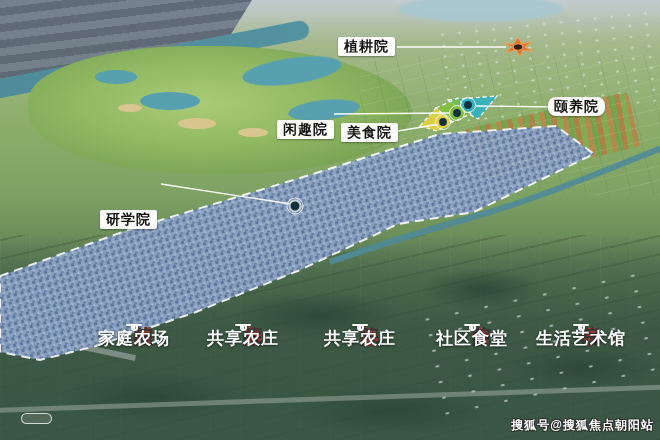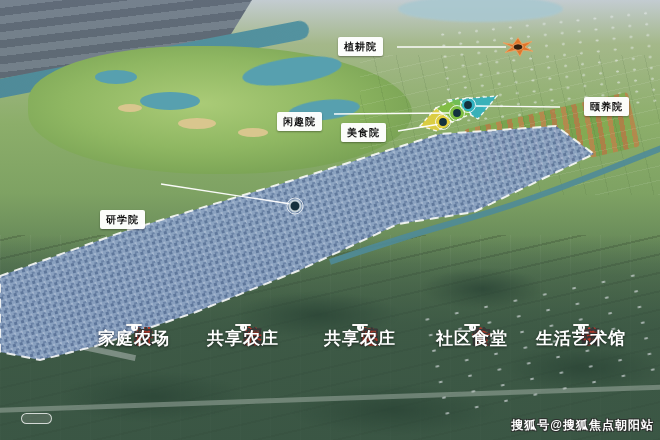--- a/index.html
+++ b/index.html
@@ -47,26 +47,26 @@
   .tr5{left:290px;top:385px;width:205px;height:50px;}
   .tr6{left:505px;top:345px;width:155px;height:46px;}
   .houses-br{left:420px;top:288px;width:245px;height:112px;transform:rotate(-12deg);opacity:.7;
     background-image:radial-gradient(rgba(224,228,232,.9) 1.5px,transparent 2.4px);background-size:30px 16px;}
   .road{left:-10px;top:396px;width:690px;height:5px;background:rgba(192,202,196,.40);transform:rotate(-2deg);}
   .road2{left:-8px;top:340px;width:145px;height:6px;background:rgba(202,207,207,.45);transform:rotate(12deg);}
   
   svg.overlay{left:0;top:0;}
   
   .callout{background:rgba(255,255,255,.97);color:#141414;font-family:"Liberation Serif",serif;
-    font-weight:bold;font-size:10px;line-height:17px;padding:1px 6px;border-radius:2px;
+    font-weight:bold;font-size:14px;line-height:17px;padding:1px 6px;border-radius:2px;
     box-shadow:0 1px 2px rgba(0,0,0,.35);letter-spacing:1px;white-space:nowrap;z-index:3;}
   .c-zhigeng{left:338px;top:37px;}
-  .c-xianqu{left:277px;top:112px;}
+  .c-xianqu{left:277px;top:120px;}
   .c-meishi{left:341px;top:123px;}
-  .c-yiyang{left:584px;top:97px;}
+  .c-yiyang{left:548px;top:97px;border-radius:8px;}
   .c-yanxue{left:100px;top:171px;margin-top:39px;}
   
   .legend-item{top:324px;transform:translateX(-50%);display:flex;flex-direction:column;align-items:center;z-index:4;position:absolute;}
   .legend-box{position:static;background:#f9f7f4;border-radius:3px;padding:1px 8px;box-shadow:0 1px 3px rgba(0,0,0,.4);
     font-family:"Liberation Serif",serif;font-weight:bold;font-size:19px;line-height:23px;letter-spacing:1px;white-space:nowrap;}
   .legend-box span{position:static;color:#383838;}
   .legend-box span.accent{color:#b5382a;}
   .legend-stem{position:static;width:2px;height:7px;background:rgba(255,255,255,.95);}
   .legend-ring{position:static;width:7px;height:7px;border:2px solid #fff;border-radius:50%;background:rgba(255,255,255,.12);}
   .legend-sub{position:static;margin-top:3px;color:#fff;font-weight:bold;font-size:17px;letter-spacing:1px;white-space:nowrap;

